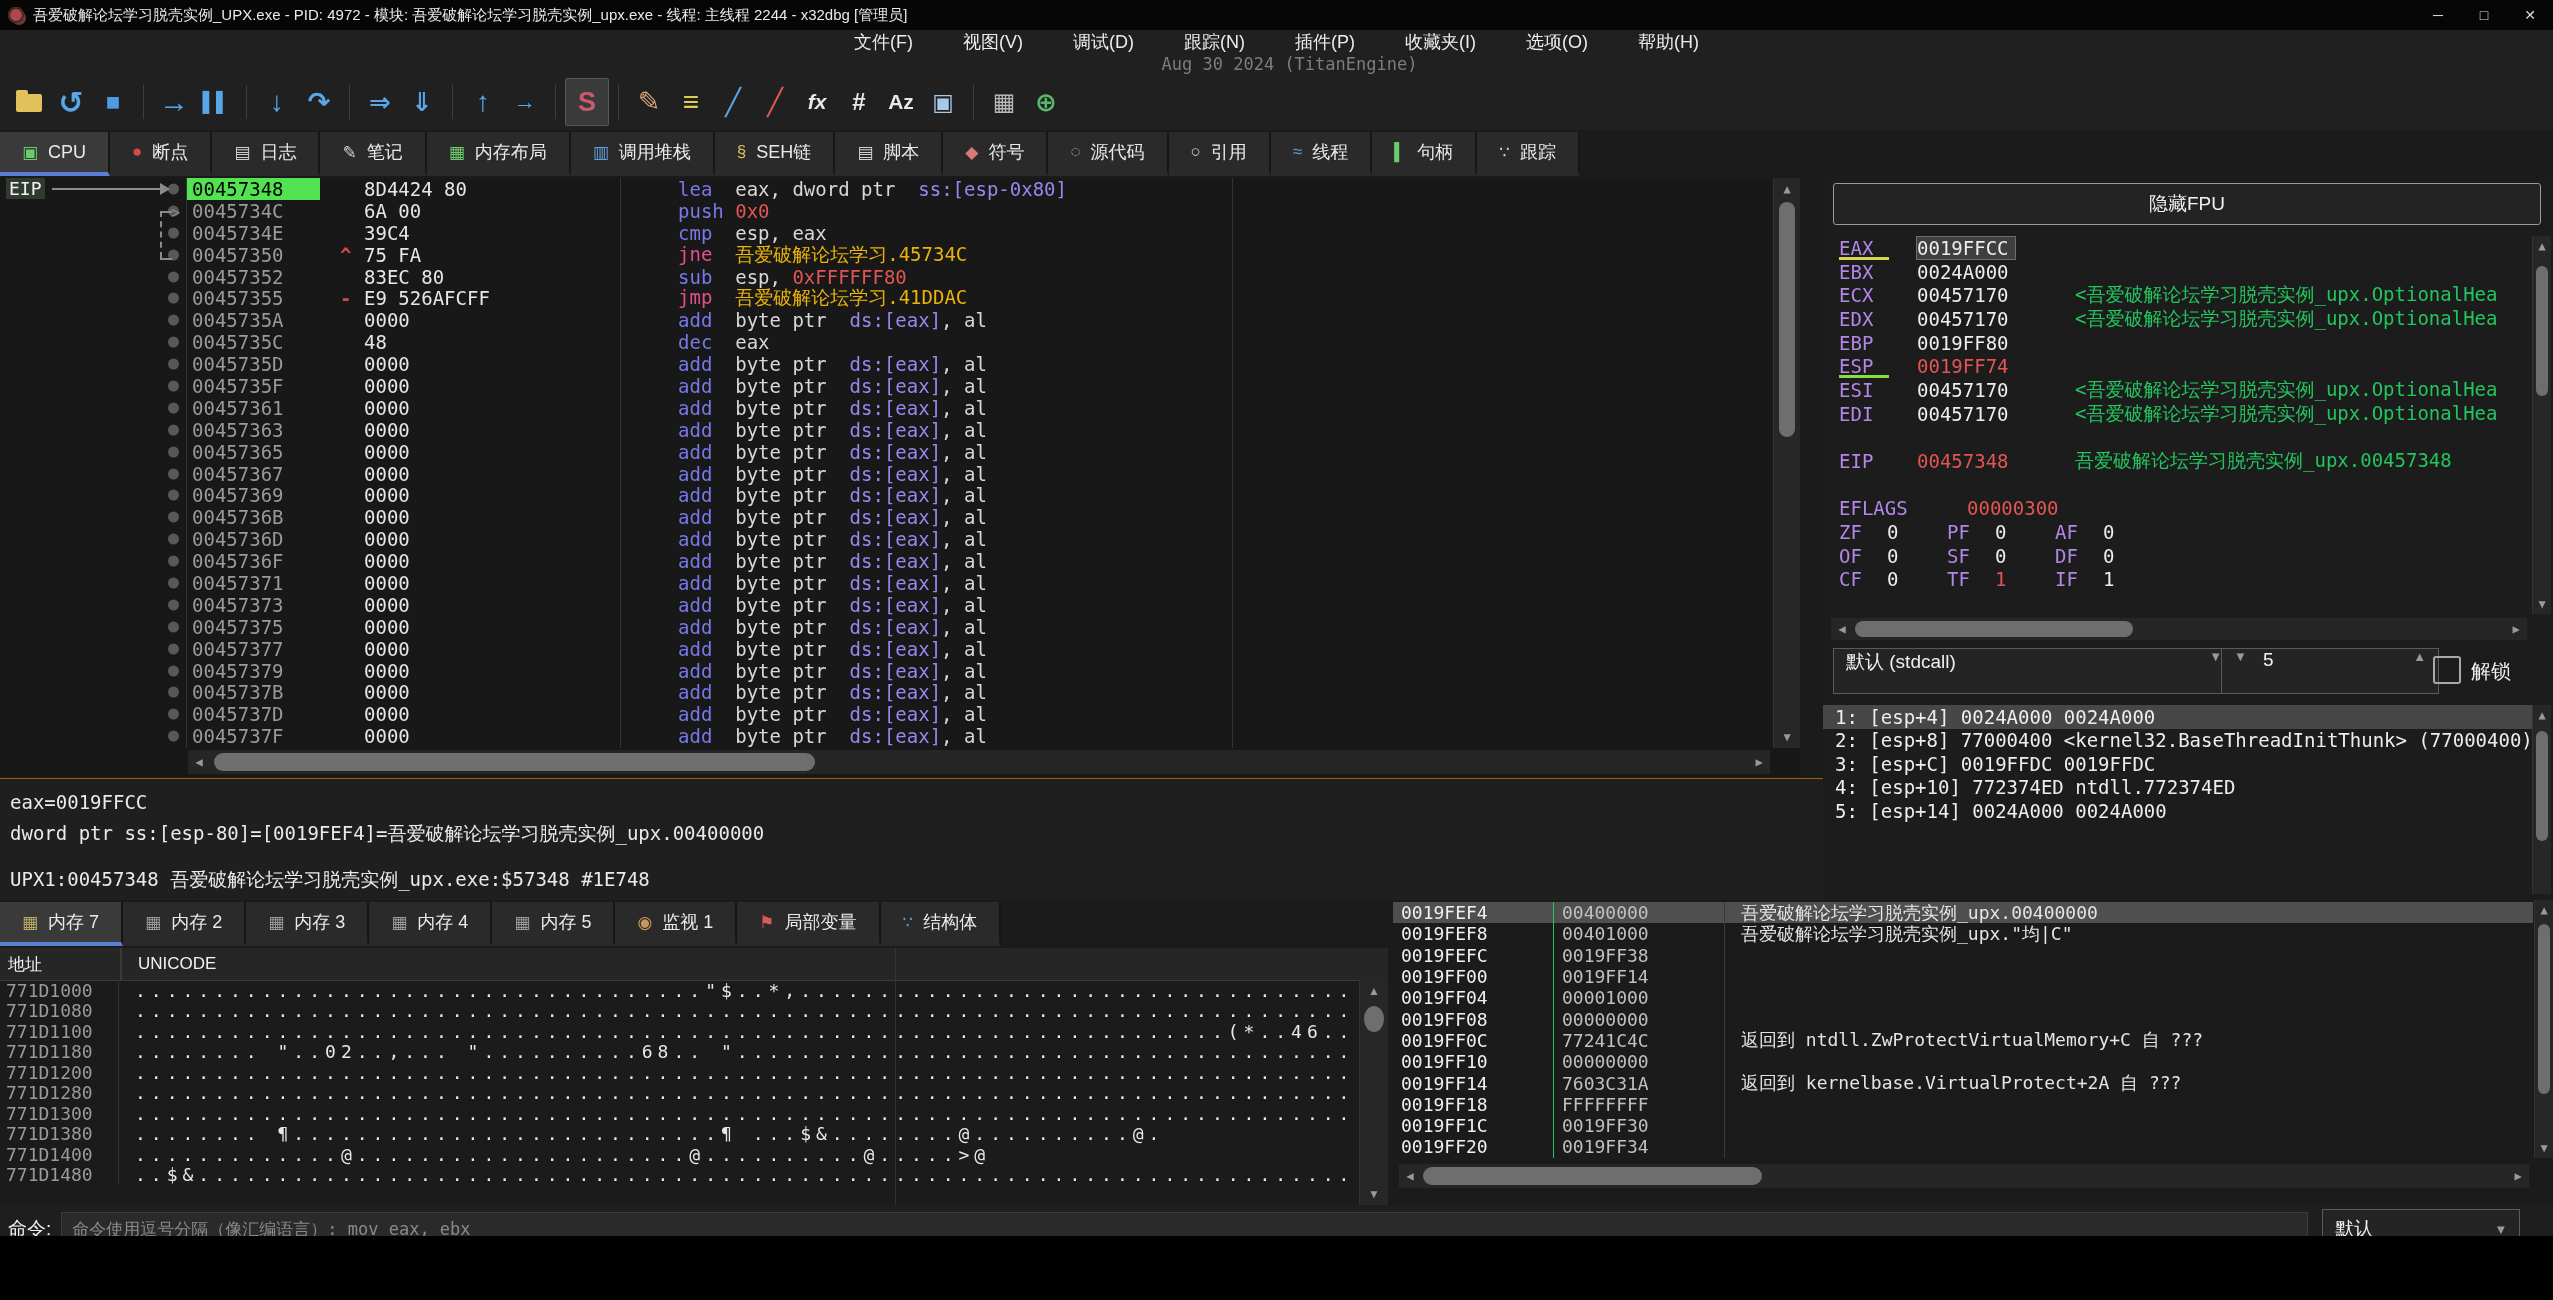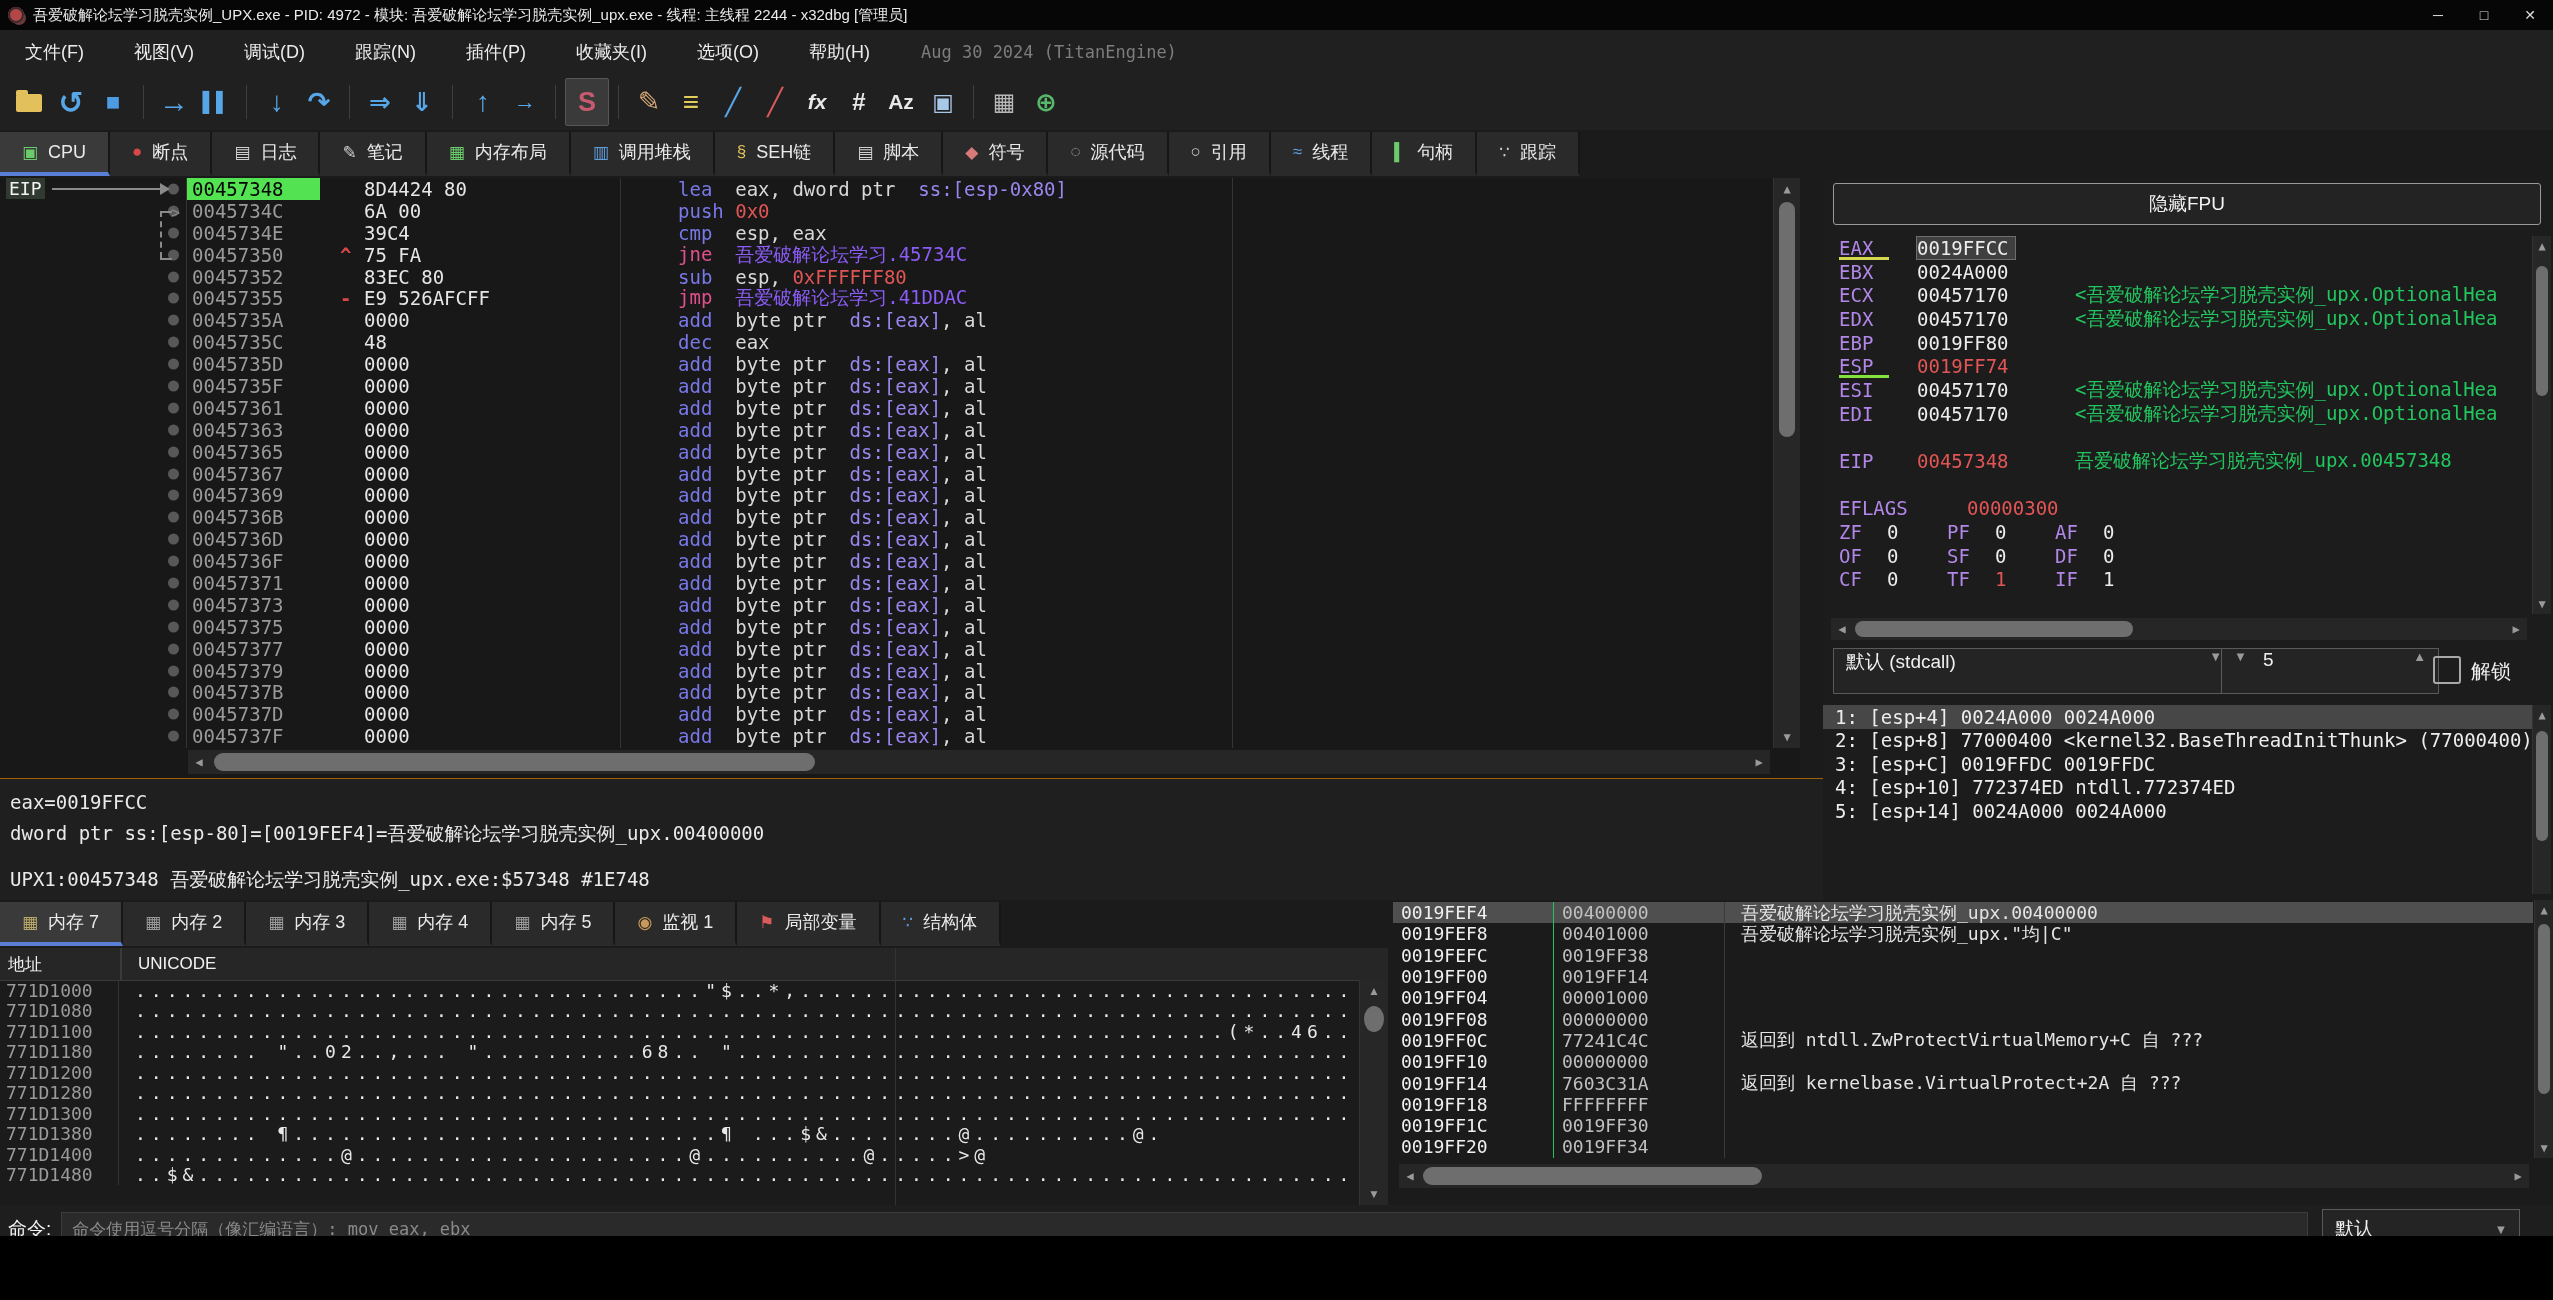--- a/index.html
+++ b/index.html
@@ -8,21 +8,21 @@
 
   
   .titlebar{position:absolute;left:0;top:0;right:0;height:30px;background:#060606;display:flex;align-items:center;}
   .app-icon{width:16px;height:16px;margin:0 9px 0 8px;border-radius:50%;background:#b34646;
             box-shadow:0 0 0 2px #3a2a2a inset, 3px 3px 0 -1px #6a3a3a;}
   .title-text{font-size:15px;color:#eaeaea;white-space:nowrap;}
   .win-controls{margin-left:auto;display:flex;height:100%;}
   .win-btn{width:46px;height:100%;display:flex;align-items:center;justify-content:center;font-size:14px;color:#dcdcdc;}
 
   
-  .menubar{position:absolute;top:30px;left:0;right:0;height:44px;background:#202020;display:flex;align-items:center;border-bottom:1px solid #101010;}
+  .menubar{position:absolute;top:30px;left:0;right:0;height:44px;background:#202020;display:flex;align-items:center;border-bottom:1px solid #101010;flex-direction:column;}
   .menu-items{display:flex;height:100%;}
   .menu-item{padding:0 25px;font-size:18px;display:flex;align-items:center;color:#ececec;}
   .build-info{margin-left:26px;color:#7d7d7d;font-family:"DejaVu Sans Mono",monospace;font-size:17px;}
 
   
   .toolbar{position:absolute;top:74px;left:0;right:0;height:56px;background:#202020;display:flex;align-items:center;padding-left:8px;border-bottom:1px solid #101010;}
   .tb-icon{width:42px;height:46px;display:flex;align-items:center;justify-content:center;font-weight:bold;font-size:26px;}
   .tb-icon.pressed{background:#3a3a3a;border:1px solid #565656;border-radius:2px;}
   .tb-sep{width:1px;height:34px;background:#3e3e3e;margin:0 9px;}
   .i-folder{position:relative;}
@@ -43,21 +43,21 @@
   .drows{position:absolute;top:0;left:0;right:26px;height:570px;overflow:hidden;}
   .drow{height:21.9px;display:flex;align-items:center;white-space:pre;}
   .d-gut{width:186px;height:100%;position:relative;flex:none;}
   .d-dot{position:absolute;right:7px;top:50%;transform:translateY(-50%);width:11px;height:11px;border-radius:50%;background:#585858;}
   .d-addr{width:128px;flex:none;color:#9a9a9a;padding-left:6px;}
   .d-addr.cur{background:#52e252;color:#000;}
   .d-bytes{width:300px;flex:none;padding-left:44px;color:#e6e6e6;position:relative;white-space:pre;}
   .d-marker{position:absolute;left:20px;color:#d84848;font-weight:bold;}
   .d-instr{padding-left:14px;white-space:pre;}
   .tk-mn{color:#7878e8}.tk-jm{color:#e0508c}.tk-num{color:#e25555}.tk-seg{color:#9a86ee}
-  .tk-reg{color:#d8d8d8}.tk-pl{color:#d8d8d8}.tk-tgt{color:#8b5cf6}
+  .tk-reg{color:#d8d8d8}.tk-pl{color:#d8d8d8}.tk-tgt{color:#eab308}
   .vsep{position:absolute;top:0;height:570px;width:1px;background:#343434;}
   .eip-label{position:absolute;left:6px;top:0px;font-size:18px;color:#f2f2f2;background:#303a30;padding:0 3px;}
   .eip-arrow{position:absolute;left:52px;top:10px;width:108px;height:2px;background:#8a8a8a;}
   .eip-arrow::after{content:"";position:absolute;right:-10px;top:-5px;border-left:10px solid #8a8a8a;border-top:6px solid transparent;border-bottom:6px solid transparent;}
   .jmp-v{position:absolute;left:160px;top:33px;height:47px;border-left:2px dashed #8a8a8a;}
   .jmp-h1{position:absolute;left:160px;top:33px;width:12px;border-top:2px dashed #8a8a8a;}
   .jmp-h2{position:absolute;left:160px;top:80px;width:12px;border-top:2px dashed #8a8a8a;}
   .jmp-arr{position:absolute;left:171px;top:26px;color:#8a8a8a;font-size:15px;}
   
   .sb-track-v{background:#272727;border-left:1px solid #333;}

